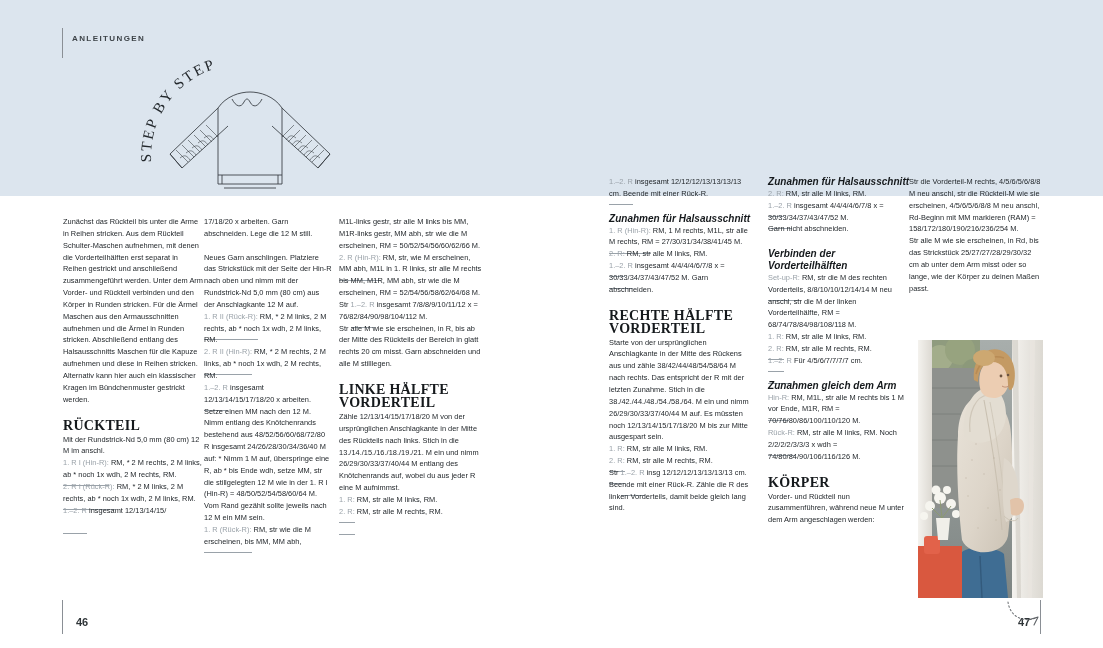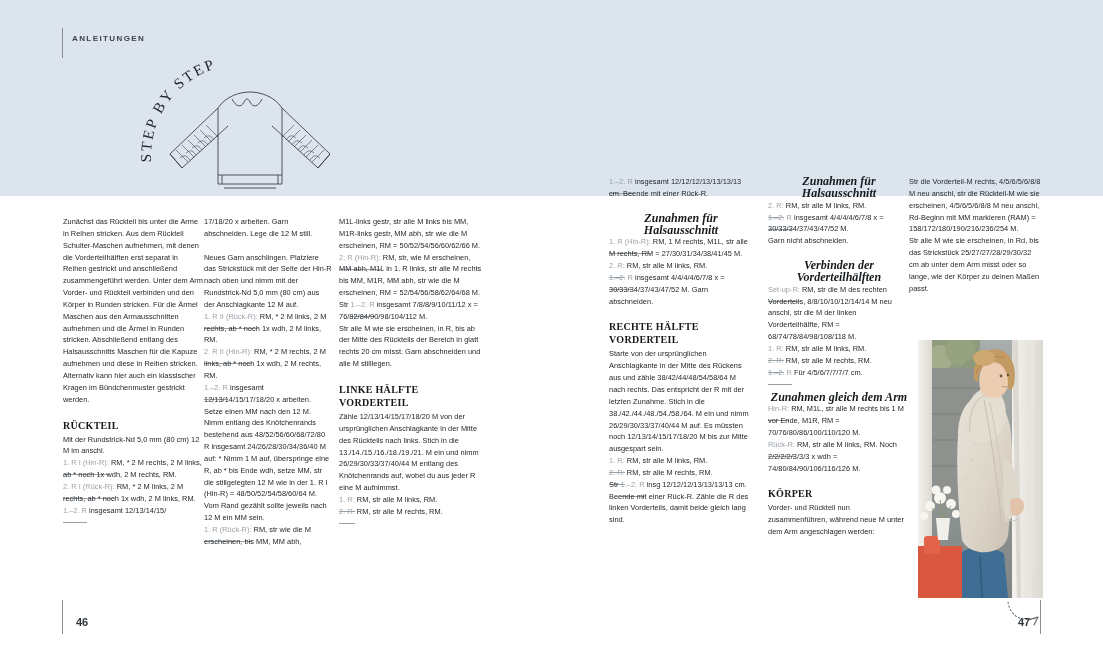--- a/index.html
+++ b/index.html
@@ -63,43 +63,42 @@
   .c3 { left: 339px; top: 216px; width: 145px; }
   .c4 { left: 609px; top: 176px; width: 144px; }
   .c5 { left: 768px; top: 176px; width: 142px; }
   .c6 { left: 909px; top: 176px; width: 134px; }
 
   .col p { margin: 0; }
   .col p.gap { margin-top: 11.85px; }
 
   h2.head {
     font-family: "Liberation Serif", serif;
-    font-size: 10px;
+    font-size: 14px;
     line-height: 13px;
     font-weight: bold;
     letter-spacing: 0.3px;
     color: #15191c;
     margin-top: 13px;
     margin-bottom: 2px;
   }
   h3.subhead {
-    font-family: Liberation Serif, serif;
-    font-size: 12px;
+    font-family: Liberation Sans, sans-serif;
+    font-size: 10px;
     line-height: 11.85px;
     font-weight: bold;
     font-style: italic;
     color: #15191c;
     margin-top: 13px;
     margin-bottom: 0px;
-    text-align: center;
   }
   .rowlbl {
     color: #9aa2a9;
     border-bottom: 0.8px solid #9aa2a9;
-    padding-bottom: 7px;
+    padding-bottom: 18px;
   }
 
   
   .photo {
     position: absolute; left: 918px; top: 340px;
     width: 125px; height: 258px;
     overflow: hidden;
     background: #cfd6d2;
   }
   .photo svg { display:block; }

